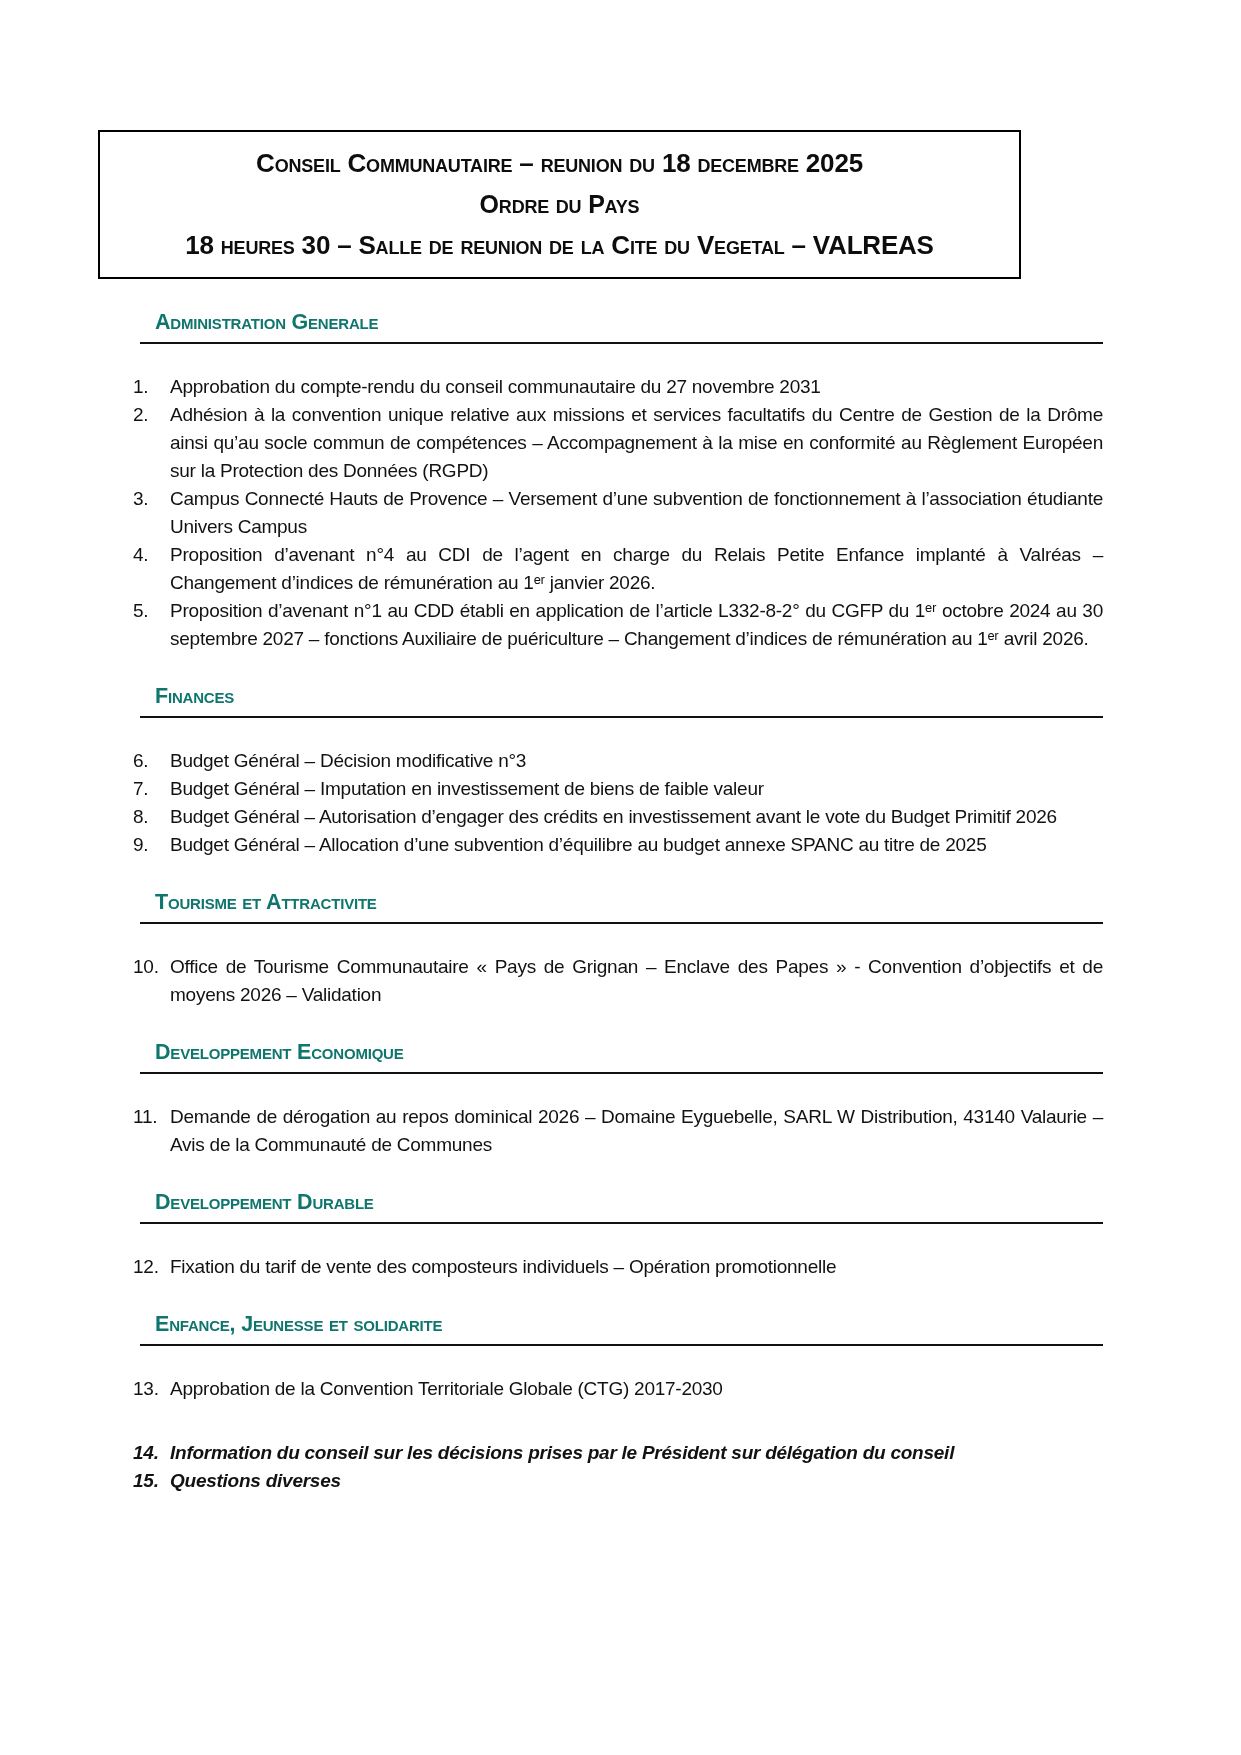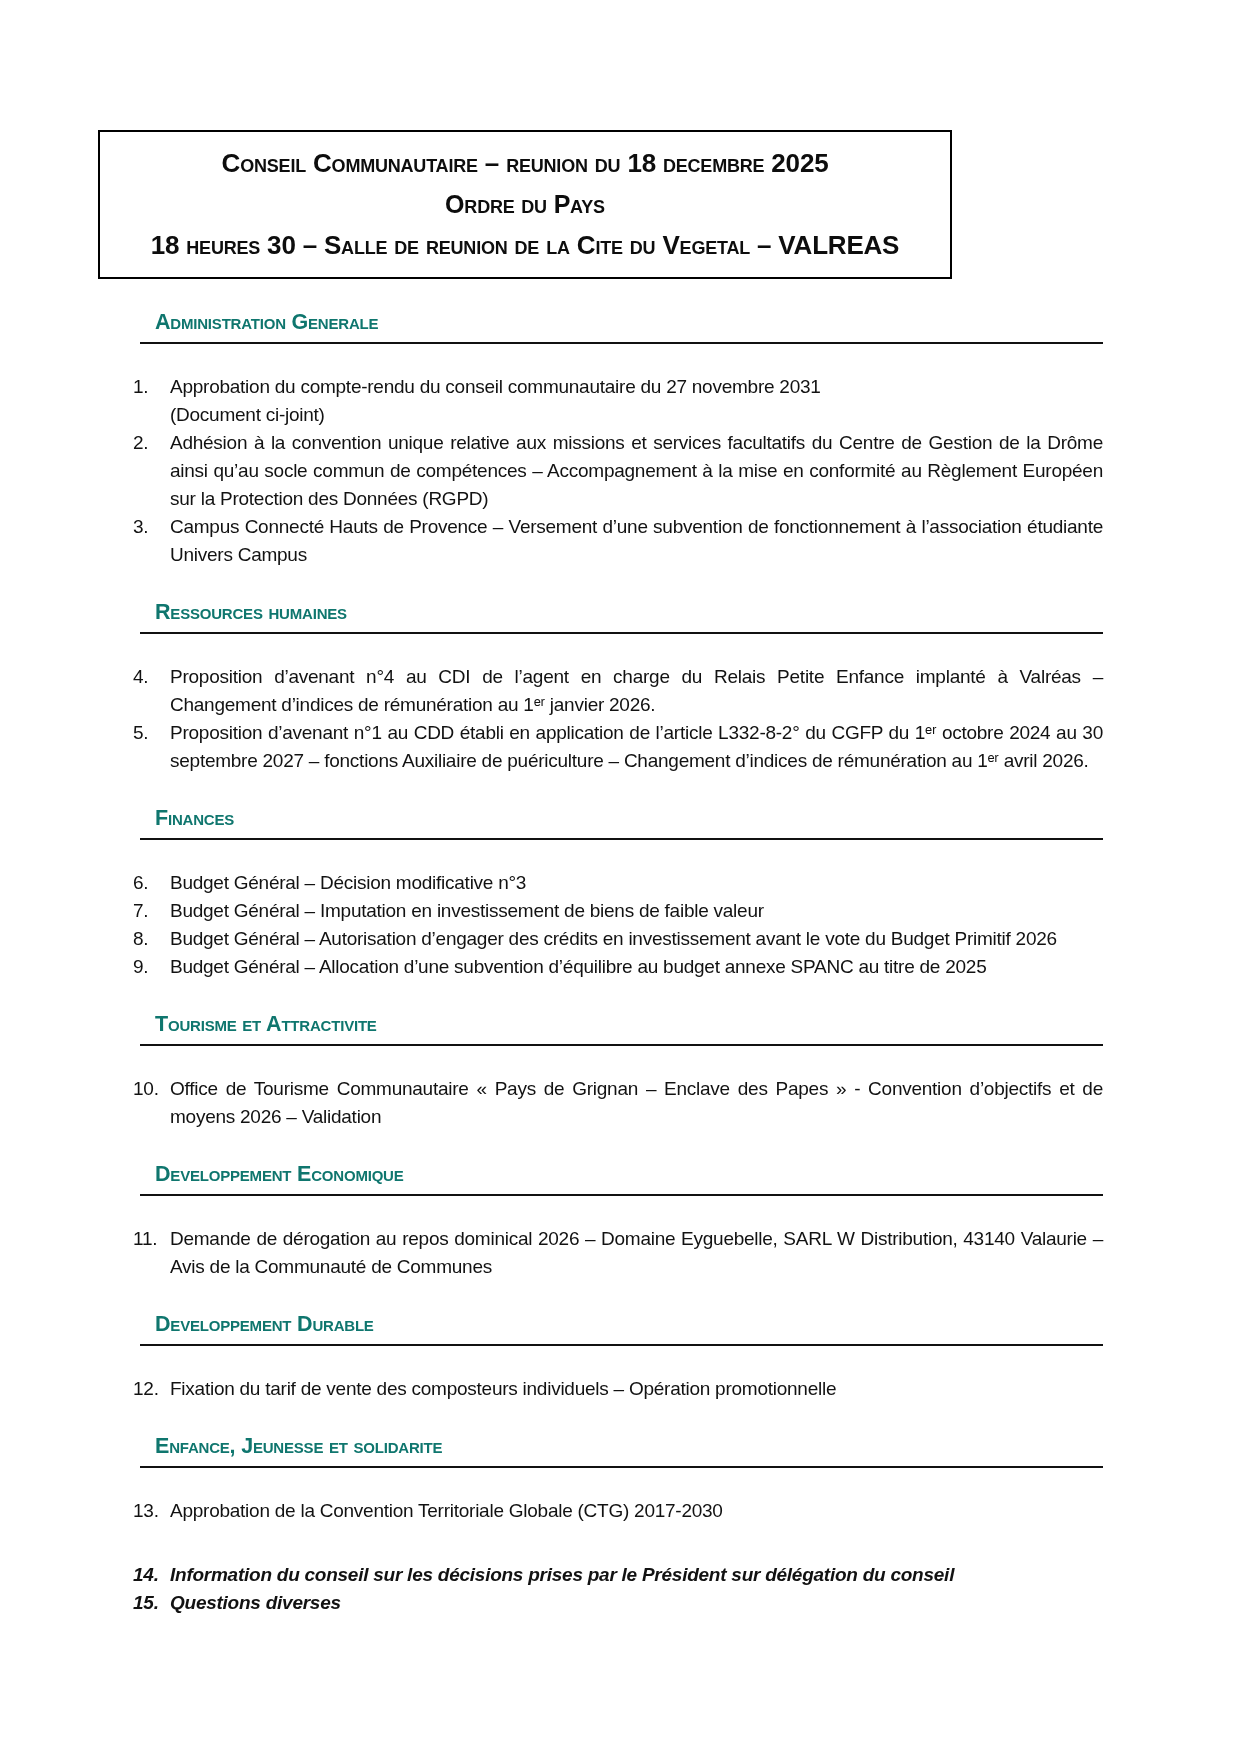--- a/index.html
+++ b/index.html
@@ -14,21 +14,21 @@
   .page {
     position: relative;
     width: 1241px;
     height: 1755px;
     padding: 130px 138px 0 133px;
     background: #ffffff;
     overflow: hidden;
   }
   
   .header-box {
-    width: 854px;
+    width: 923px;
     margin-left: -35px;
     border: 2px solid #000;
     text-align: center;
     padding: 6px 14px 16px;
   }
   .hb-line {
     font-weight: 700;
     font-variant: small-caps;
     font-size: 26px;
     line-height: 31px;
@@ -87,35 +87,31 @@
     <div class="hb-line">18 heures 30 – Salle de reunion de la Cite du Vegetal – VALREAS</div>
   </div>
 
   <div class="section-heading">
     <span>Administration Generale</span>
   </div>
   <div class="item">
     <div class="num">1.</div>
     <div class="body">
       <div>Approbation du compte-rendu du conseil communautaire du 27 novembre 2031</div>
-      <div>(Document ci-joint)</div>
     </div>
   </div>
   <div class="item">
     <div class="num">2.</div>
     <div class="body">Adhésion à la convention unique relative aux missions et services facultatifs du Centre de Gestion de la Drôme ainsi qu’au socle commun de compétences – Accompagnement à la mise en conformité au Règlement Européen sur la Protection des Données (RGPD)</div>
   </div>
   <div class="item">
     <div class="num">3.</div>
     <div class="body">Campus Connecté Hauts de Provence – Versement d’une subvention de fonctionnement à l’association étudiante Univers Campus</div>
   </div>
 
-  <div class="section-heading">
-    <span>Ressources humaines</span>
-  </div>
   <div class="item">
     <div class="num">4.</div>
     <div class="body">Proposition d’avenant n°4 au CDI de l’agent en charge du Relais Petite Enfance implanté à Valréas – Changement d’indices de rémunération au 1ᵉʳ janvier 2026.</div>
   </div>
   <div class="item">
     <div class="num">5.</div>
     <div class="body">Proposition d’avenant n°1 au CDD établi en application de l’article L332-8-2° du CGFP du 1ᵉʳ octobre 2024 au 30 septembre 2027 – fonctions Auxiliaire de puériculture – Changement d’indices de rémunération au 1ᵉʳ avril 2026.</div>
   </div>
 
   <div class="section-heading">

